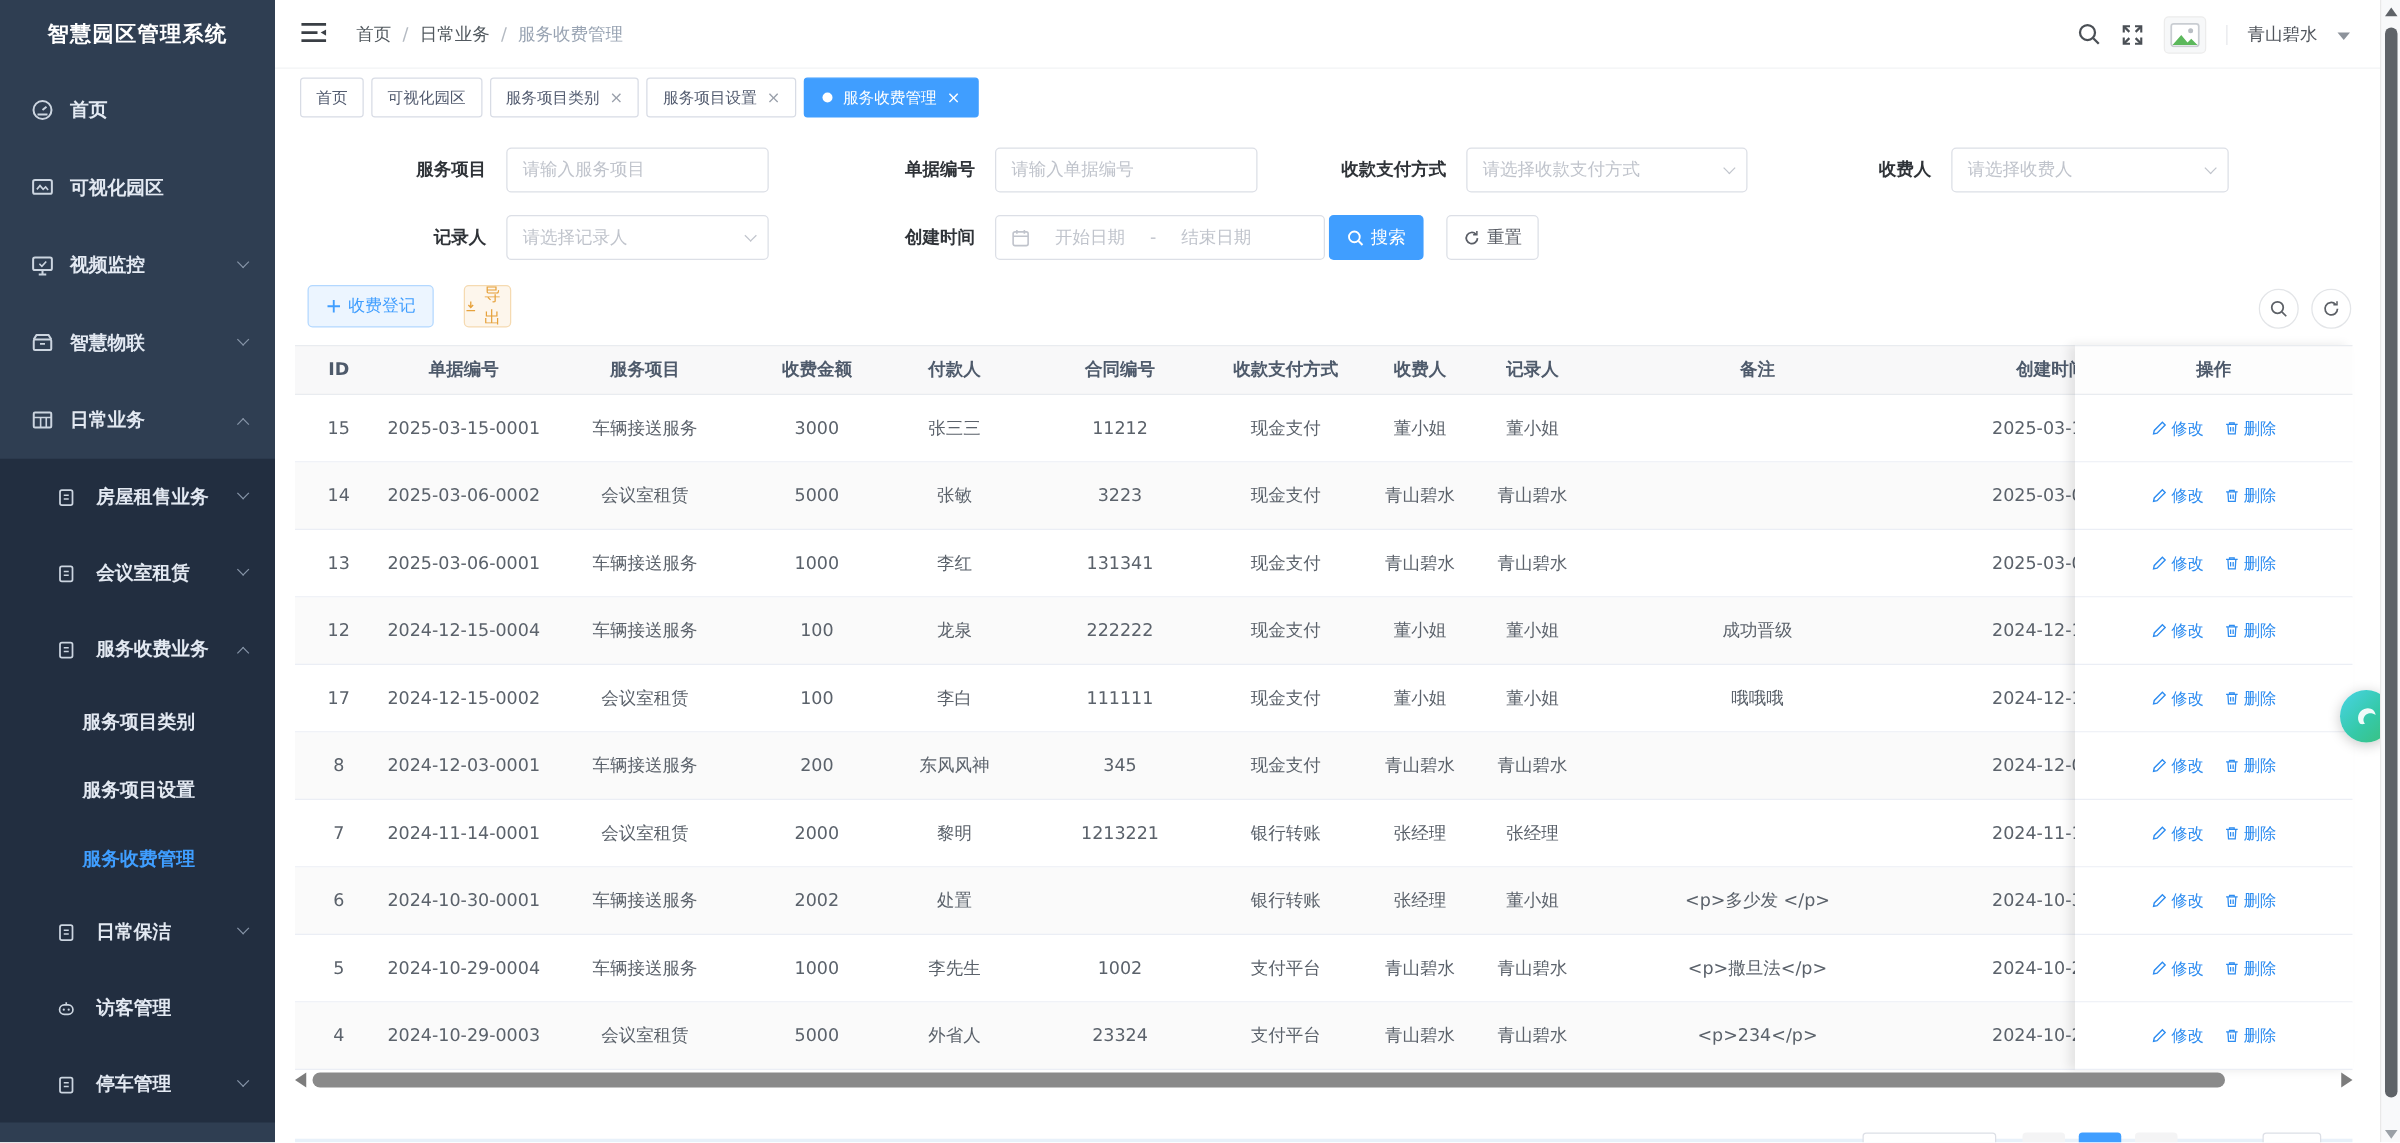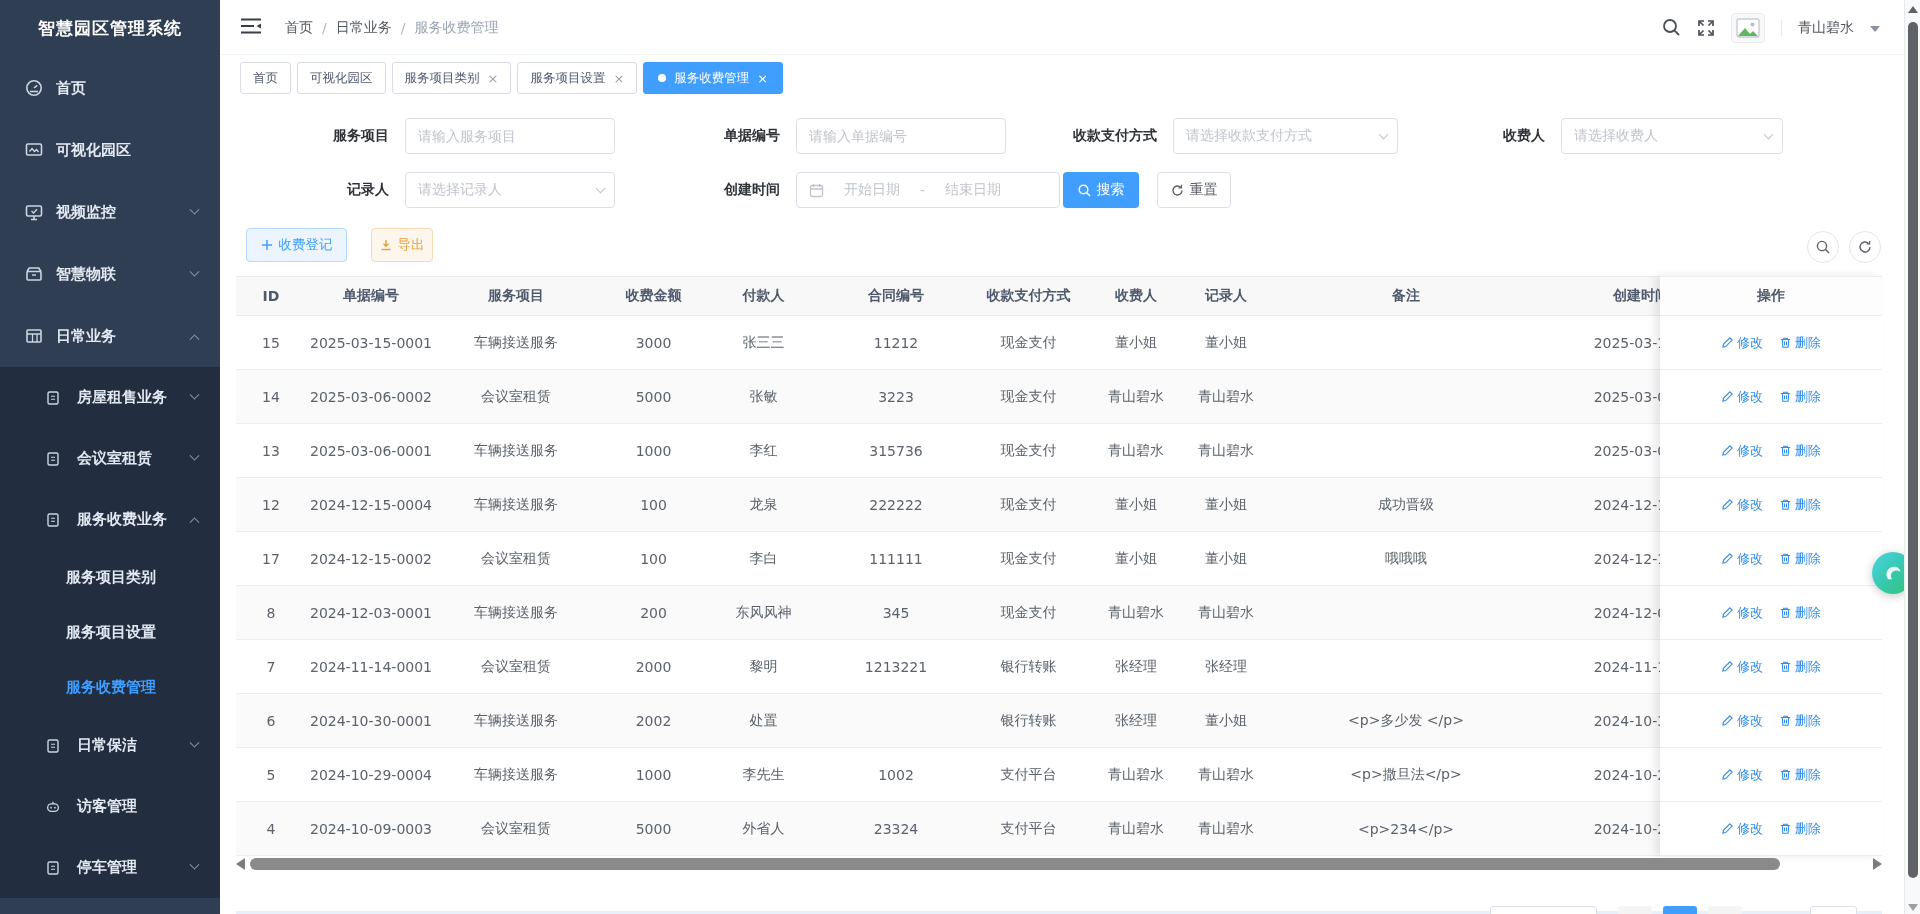--- a/index.html
+++ b/index.html
@@ -359,21 +359,21 @@
         </svg>
       <span>重置</span>
     </div>
 
     <div class="btn btn-register" style="left:26px;top:228px;width:101px">
       <svg width="12" height="12" viewBox="0 0 12 12">
           <path d="M6 1v10M1 6h10" stroke="#409eff" stroke-width="1.5"></path>
         </svg>
       <span>收费登记</span>
     </div>
-    <div class="btn btn-export" style="left:151px;top:228px;width:62px">
+    <div class="btn btn-export" style="left:151px;top:228px;width:38px">
       <svg width="12" height="12" viewBox="0 0 12 12" fill="none" stroke="#e6a23c" stroke-width="1.4">
           <path d="M6 1v6M3.5 4.8L6 7.3 8.5 4.8"></path>
           <path d="M1.5 10.5h9"></path>
         </svg>
       <span>导出</span>
     </div>
     <div class="circle-btn" style="left:1587px;top:231px">
       <svg width="14" height="14" viewBox="0 0 14 14">
           <circle cx="6" cy="6" r="4.6" fill="none" stroke="#5c6066" stroke-width="1.4"></circle>
           <path d="M9.5 9.5L13 13" stroke="#5c6066" stroke-width="1.4"></path>
@@ -426,21 +426,21 @@
             <span class="td" style="width: 70px;">青山碧水</span>
             <span class="td" style="width: 290px;"></span>
             <span class="td" style="width: 180px;">2025-03-06 1</span>
           </div>
           <div class="tr">
             <span class="td" style="width: 70px;">13</span>
             <span class="td" style="width: 130px;">2025-03-06-0001</span>
             <span class="td" style="width: 160px;">车辆接送服务</span>
             <span class="td" style="width: 115px;">1000</span>
             <span class="td" style="width: 105px;">李红</span>
-            <span class="td" style="width: 160px;">315736</span>
+            <span class="td" style="width: 160px;">131341</span>
             <span class="td" style="width: 105px;">现金支付</span>
             <span class="td" style="width: 110px;">青山碧水</span>
             <span class="td" style="width: 70px;">青山碧水</span>
             <span class="td" style="width: 290px;"></span>
             <span class="td" style="width: 180px;">2025-03-06 1</span>
           </div>
           <div class="tr stripe">
             <span class="td" style="width: 70px;">12</span>
             <span class="td" style="width: 130px;">2024-12-15-0004</span>
             <span class="td" style="width: 160px;">车辆接送服务</span>
@@ -513,21 +513,21 @@
             <span class="td" style="width: 105px;">李先生</span>
             <span class="td" style="width: 160px;">1002</span>
             <span class="td" style="width: 105px;">支付平台</span>
             <span class="td" style="width: 110px;">青山碧水</span>
             <span class="td" style="width: 70px;">青山碧水</span>
             <span class="td" style="width: 290px;">&lt;p&gt;撒旦法&lt;/p&gt;</span>
             <span class="td" style="width: 180px;">2024-10-27 1</span>
           </div>
           <div class="tr stripe">
             <span class="td" style="width: 70px;">4</span>
-            <span class="td" style="width: 130px;">2024-10-09-0003</span>
+            <span class="td" style="width: 130px;">2024-10-29-0003</span>
             <span class="td" style="width: 160px;">会议室租赁</span>
             <span class="td" style="width: 115px;">5000</span>
             <span class="td" style="width: 105px;">外省人</span>
             <span class="td" style="width: 160px;">23324</span>
             <span class="td" style="width: 105px;">支付平台</span>
             <span class="td" style="width: 110px;">青山碧水</span>
             <span class="td" style="width: 70px;">青山碧水</span>
             <span class="td" style="width: 290px;">&lt;p&gt;234&lt;/p&gt;</span>
             <span class="td" style="width: 180px;">2024-10-26 2</span>
           </div>

